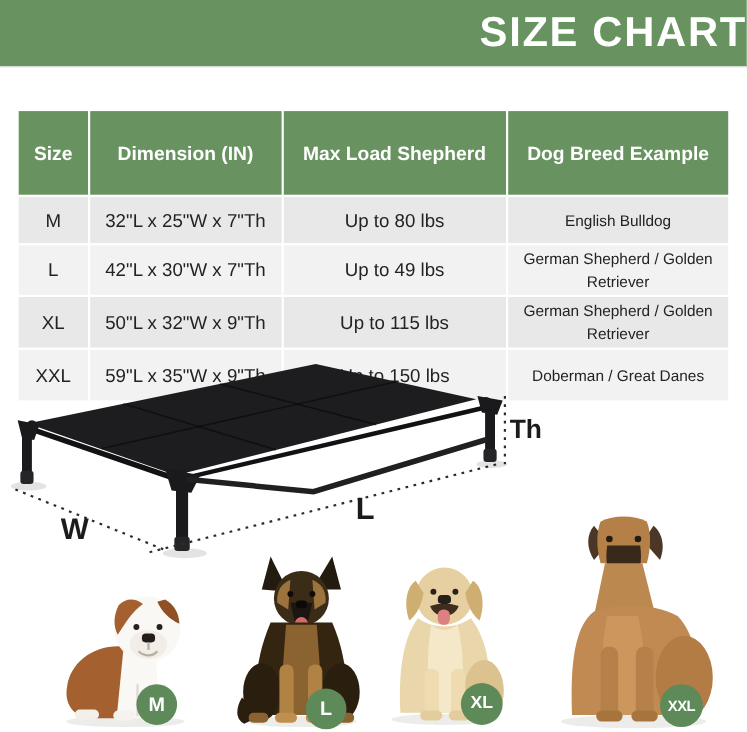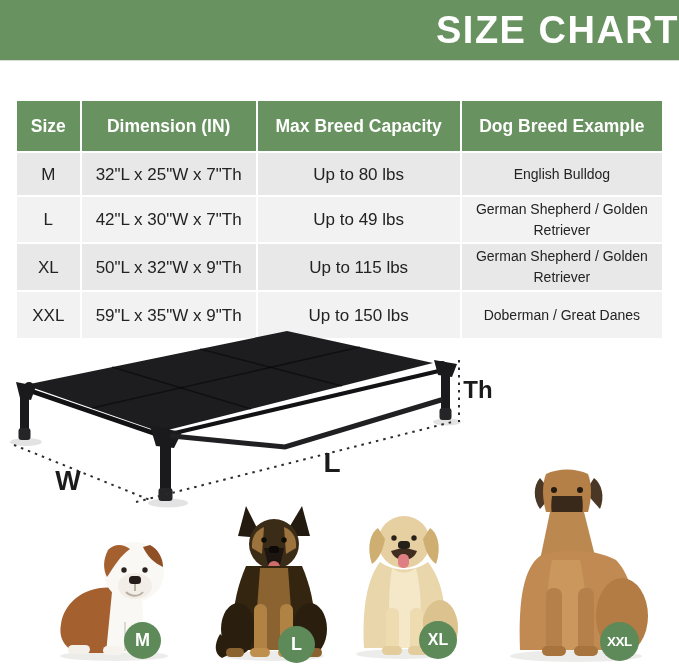--- a/index.html
+++ b/index.html
@@ -17,21 +17,21 @@
   .banner-title{
     color:var(--header_text);font-size:38px;font-weight:800;letter-spacing:1.5px;
   }
   
   .size-table{
     position:absolute;left:15px;top:99px;width:649px;
     border-collapse:separate;border-spacing:2px;table-layout:fixed;
   }
   .size-table th{
     background:var(--green);color:var(--header_text);
-    font-size:17.5px;font-weight:700;height:44px;text-align:center;padding:3px 2px;
+    font-size:17.5px;font-weight:700;height:44px;text-align:center;padding:16px 2px;
   }
   .size-table td{
     text-align:center;vertical-align:middle;color:var(--body_text);
     font-size:17px;padding:0 8px;line-height:21px;
   }
   .size-table col.c-size{width:62px}
   .size-table col.c-dim{width:172px}
   .size-table col.c-cap{width:200px}
   .size-table col.c-breed{width:198px}
   tr.row-dark td{background:var(--row_dark);}
@@ -71,21 +71,21 @@
     <colgroup>
         <col class="c-size">
         <col class="c-dim">
         <col class="c-cap">
         <col class="c-breed">
       </colgroup>
     <thead>
       <tr>
         <th>Size</th>
         <th>Dimension (IN)</th>
-        <th>Max Breed Capacity</th>
+        <th>Max Load Shepherd</th>
         <th>Dog Breed Example</th>
       </tr>
     </thead>
     <tbody>
       <tr class="row-dark r1">
         <td>M</td>
         <td>32"L x 25"W x 7"Th</td>
         <td>Up to 80 lbs</td>
         <td class="breed-cell">English Bulldog</td>
       </tr>

